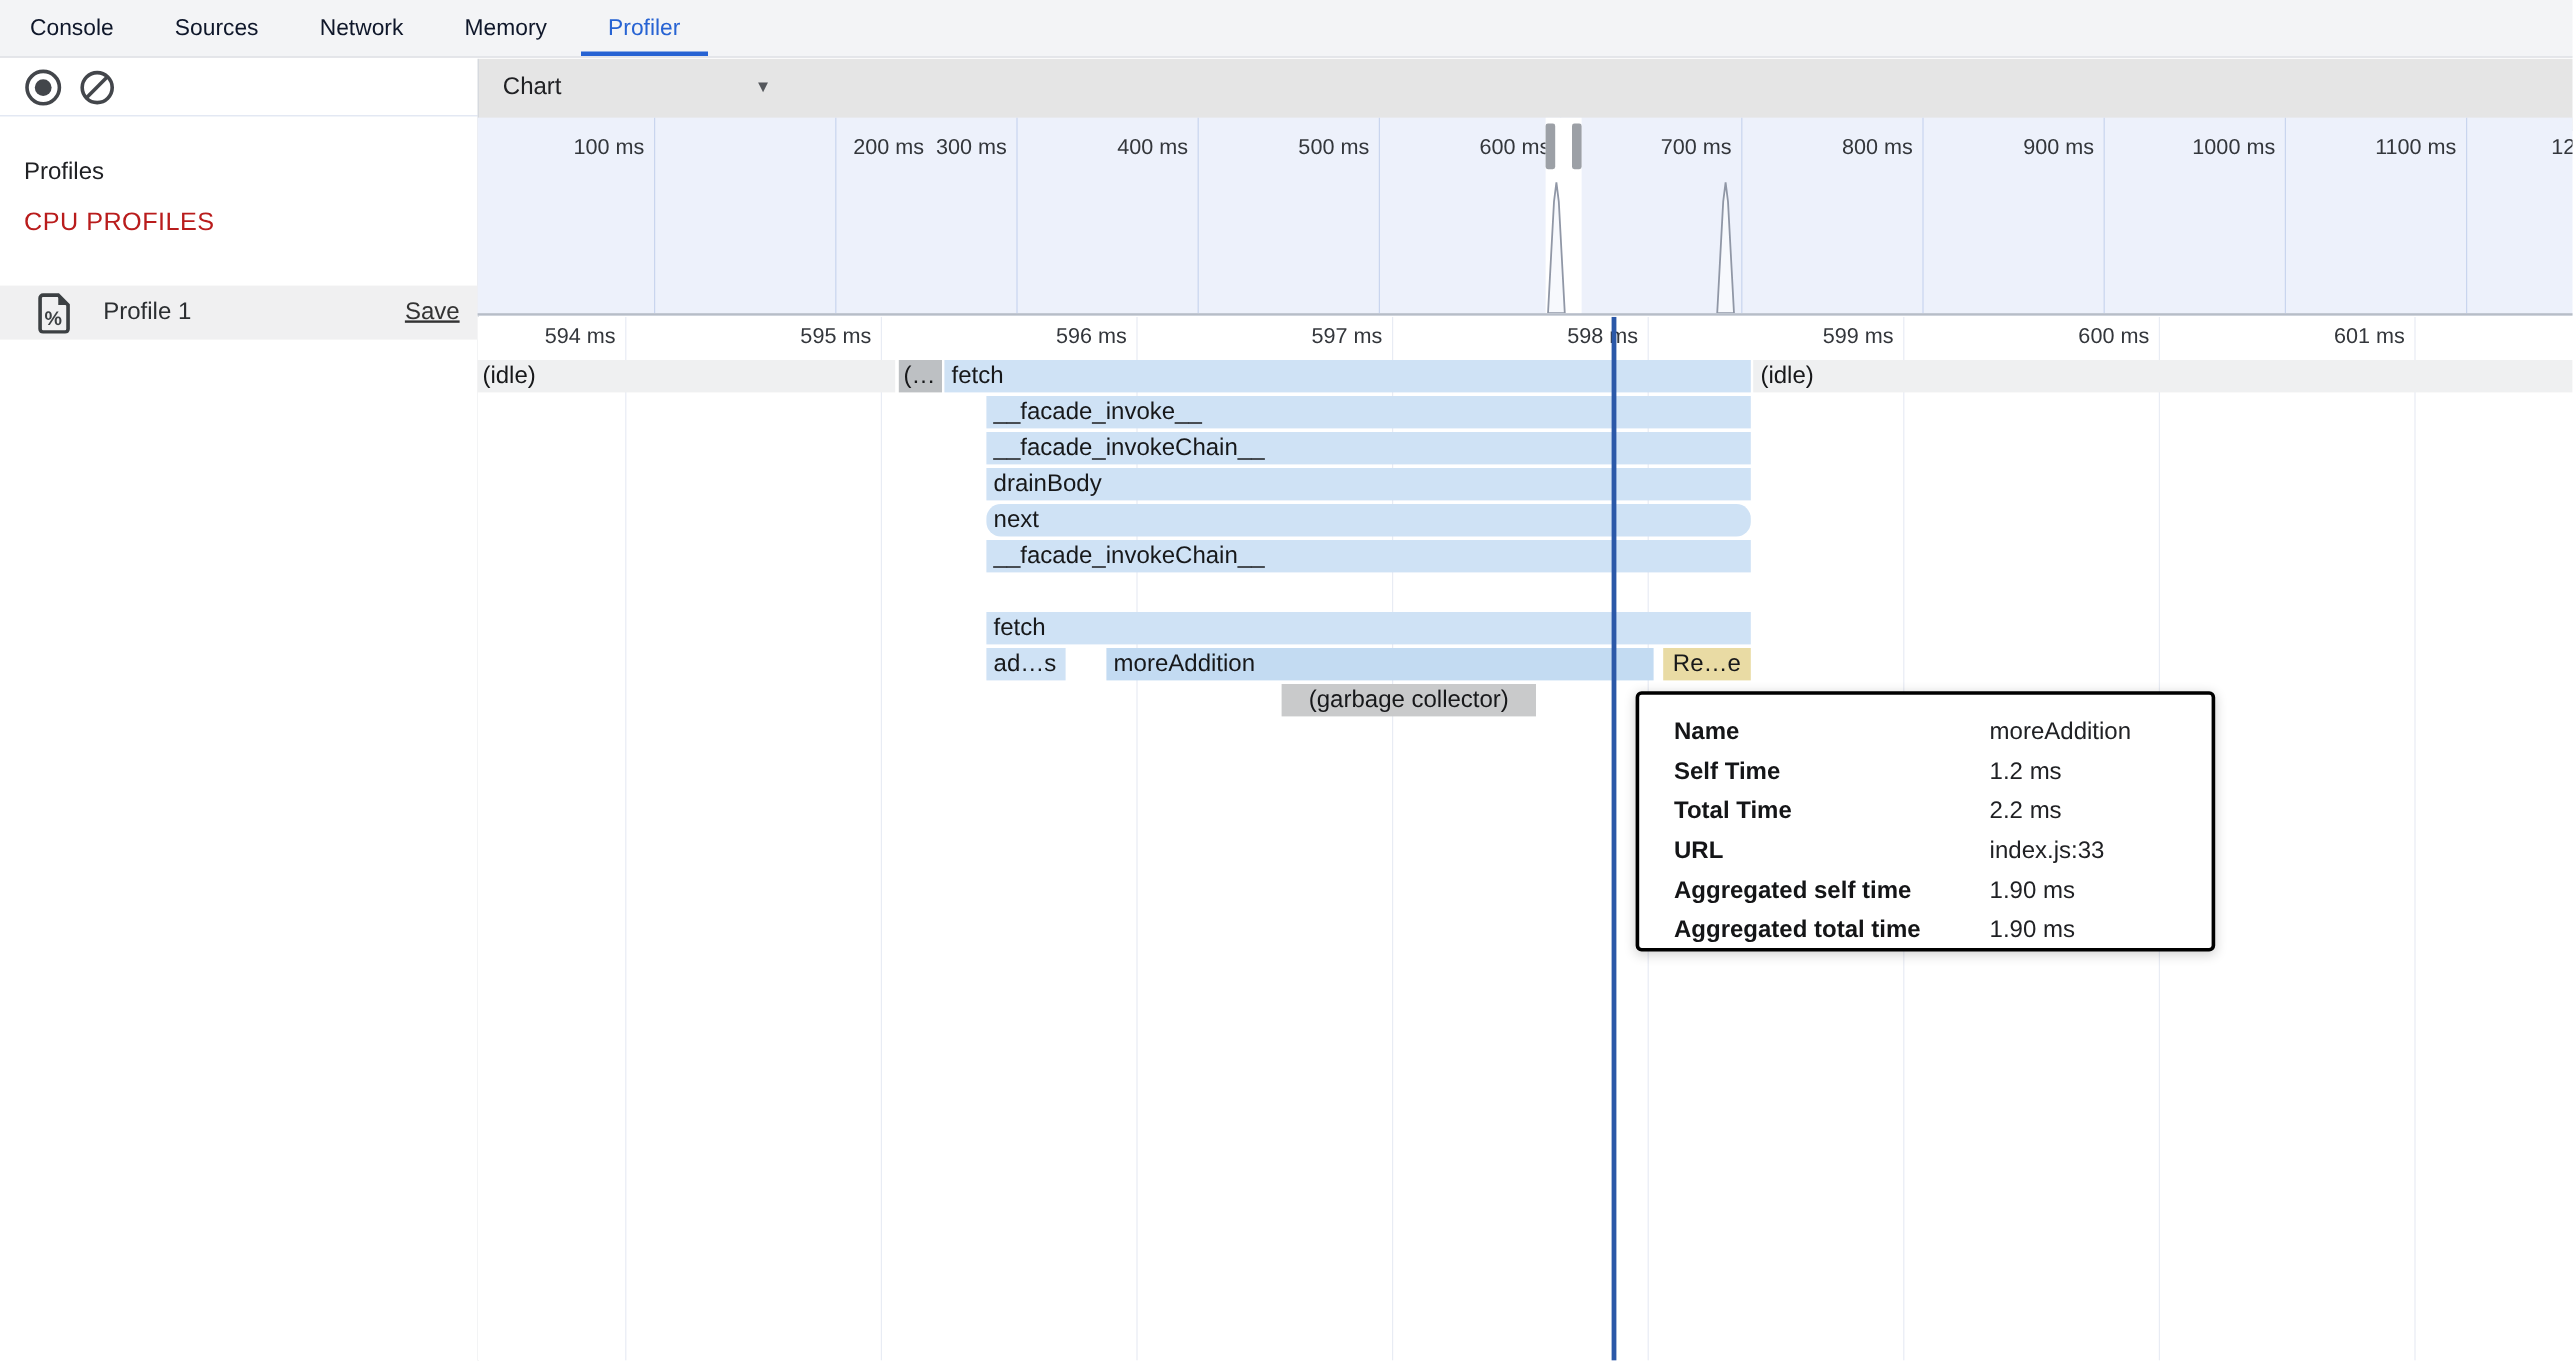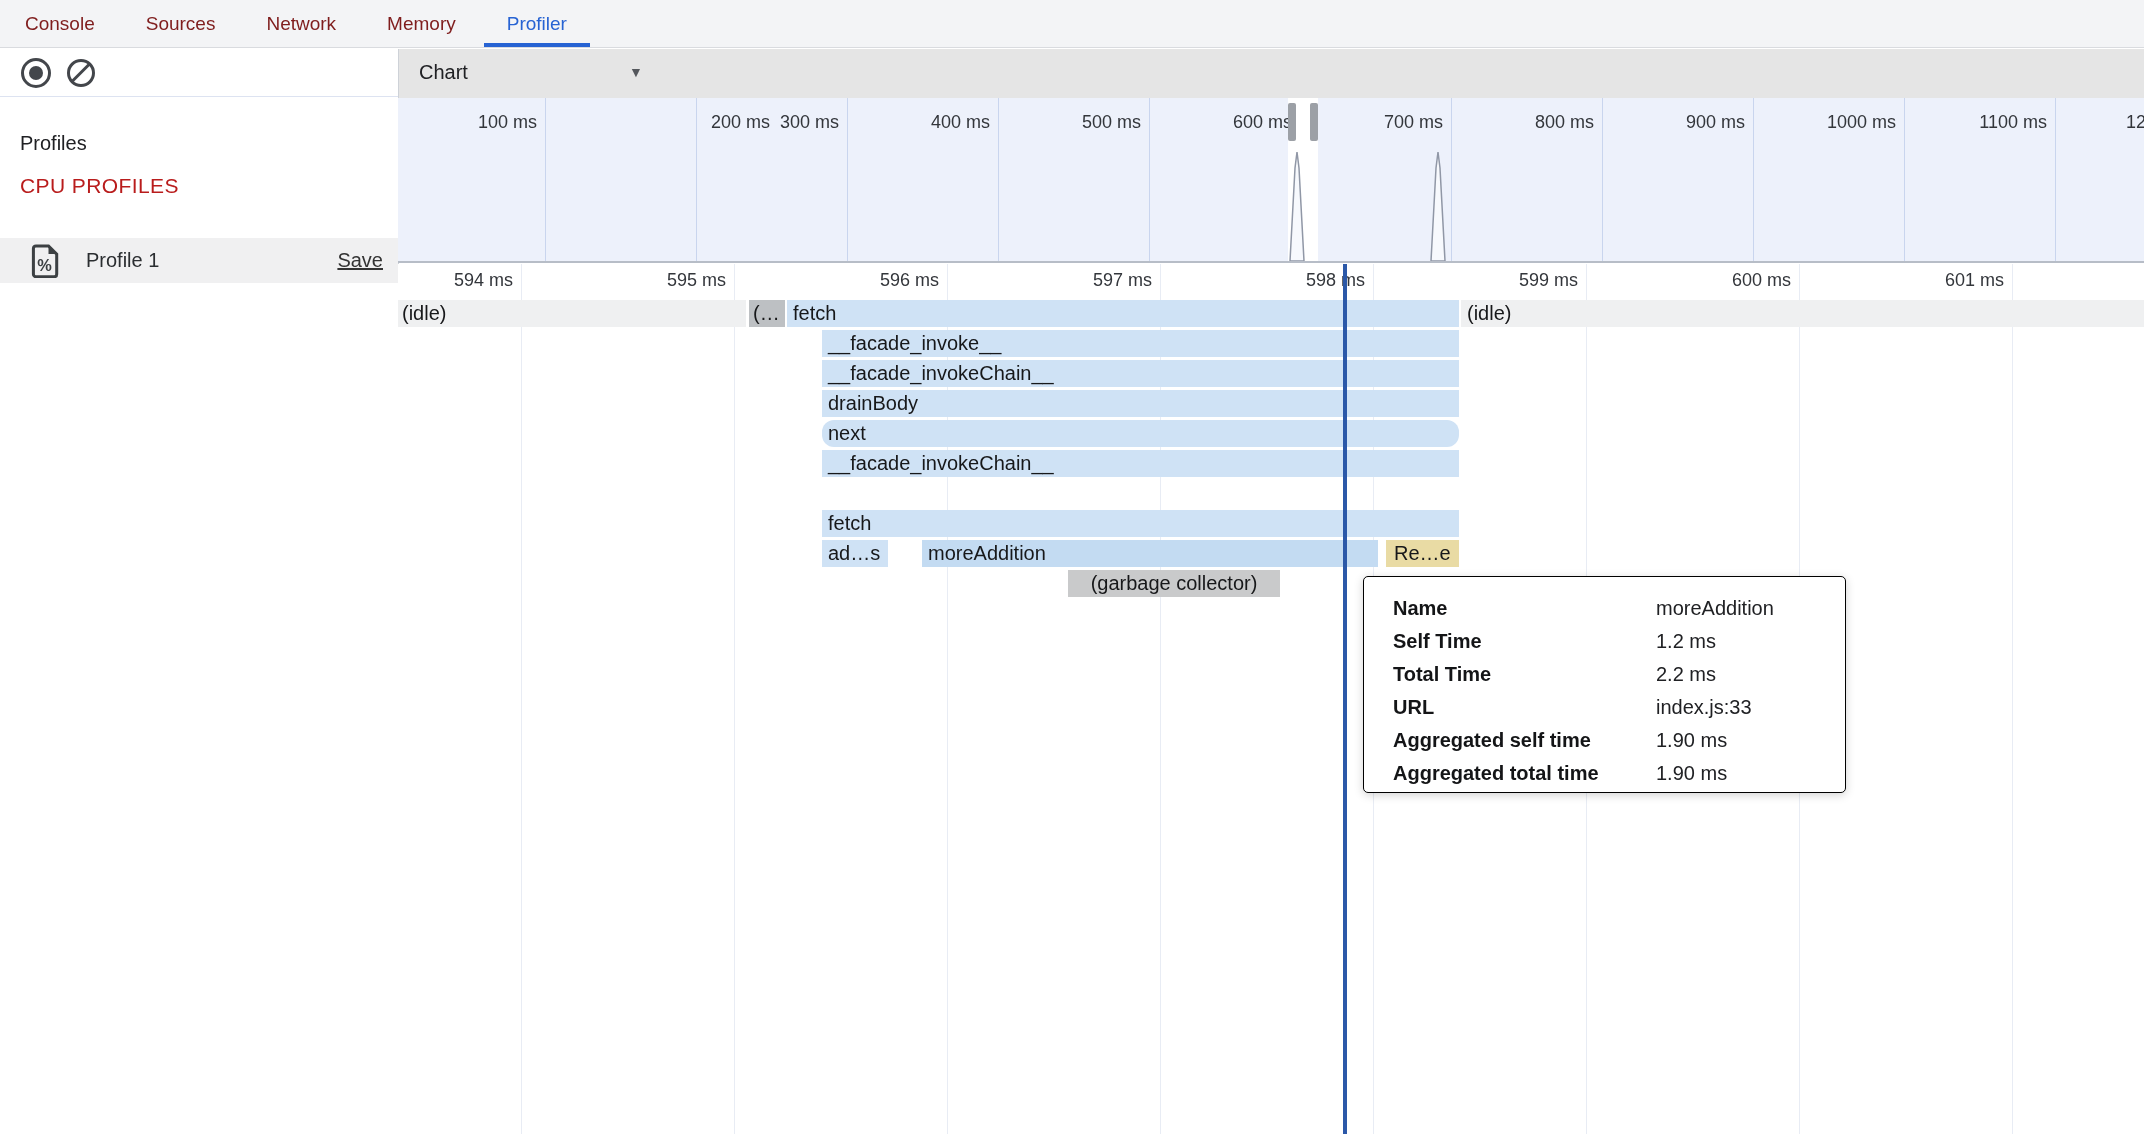--- a/index.html
+++ b/index.html
@@ -3,21 +3,21 @@
 <meta charset="utf-8">
 <style>
   html,body{margin:0;padding:0;background:#fff;}
   #screen{position:relative;width:2144px;height:1134px;overflow:hidden;background:#fff;
           font-family:"Liberation Sans",sans-serif;-webkit-font-smoothing:antialiased;}
 
   
   .tabbar{position:absolute;left:0;top:0;width:2144px;height:48px;background:#f3f4f6;
           border-bottom:1px solid #d9dbdf;display:flex;align-items:stretch;
           padding-left:2px;gap:5px;box-sizing:border-box;}
-  .tab{padding:0 23px;line-height:47px;font-size:19px;color:#7f1d1d;cursor:pointer;white-space:nowrap;}
+  .tab{padding:0 23px;line-height:47px;font-size:19px;color:#0f172a;cursor:pointer;white-space:nowrap;}
   .tab.active{color:#2763d3;box-shadow:inset 0 -4px 0 #2763d3;}
 
   
   .side-toolbar{position:absolute;left:0;top:49px;width:398px;height:48px;background:#fff;
                 border-bottom:1px solid #dde3f1;box-sizing:border-box;}
   .rec-btn{position:absolute;left:21px;top:9px;width:30px;height:30px;border:3px solid #43464b;
            border-radius:50%;box-sizing:border-box;cursor:pointer;}
   .rec-btn .dot{position:absolute;left:5px;top:5px;width:14px;height:14px;border-radius:50%;background:#43464b;}
   .clear-btn{position:absolute;left:67px;top:10px;width:28px;height:28px;border:3px solid #43464b;
              border-radius:50%;box-sizing:border-box;cursor:pointer;}
@@ -57,21 +57,21 @@
   .f-idle{background:#eff0f1;}
   .f-js{background:#cfe2f5;}
   .f-hover{background:#c3dbf2;}
   .f-anon{background:#bdc0c3;padding-left:4px;}
   .f-tan{background:#e9dba4;padding-left:8px;}
   .f-gc{background:#c9cacb;text-align:center;padding-left:0;}
   .cur-line{position:absolute;top:0;bottom:0;width:4px;background:#2b58a8;z-index:5;}
 
   
   .tooltip{position:absolute;left:1363px;top:576px;width:483px;height:217px;background:#fff;
-           border:1px solid #000000;border-radius:5px;box-shadow:0 2px 10px rgba(0,0,0,.18);
+           border:3px solid #000000;border-radius:5px;box-shadow:0 2px 10px rgba(0,0,0,.18);
            z-index:10;box-sizing:border-box;padding-top:15px;}
   .tt-row{position:relative;height:33px;line-height:33px;font-size:20px;}
   .tt-label{position:absolute;left:29px;font-weight:bold;color:#141517;white-space:nowrap;}
   .tt-value{position:absolute;left:292px;color:#202124;white-space:nowrap;}
 </style>
 </head>
 <body>
 
 <div id="screen">
 

